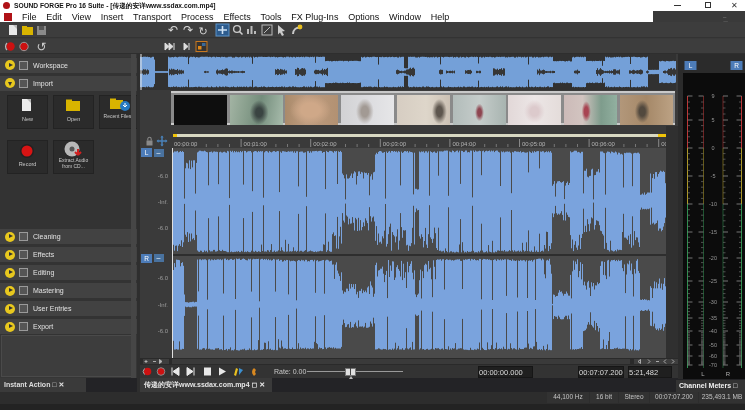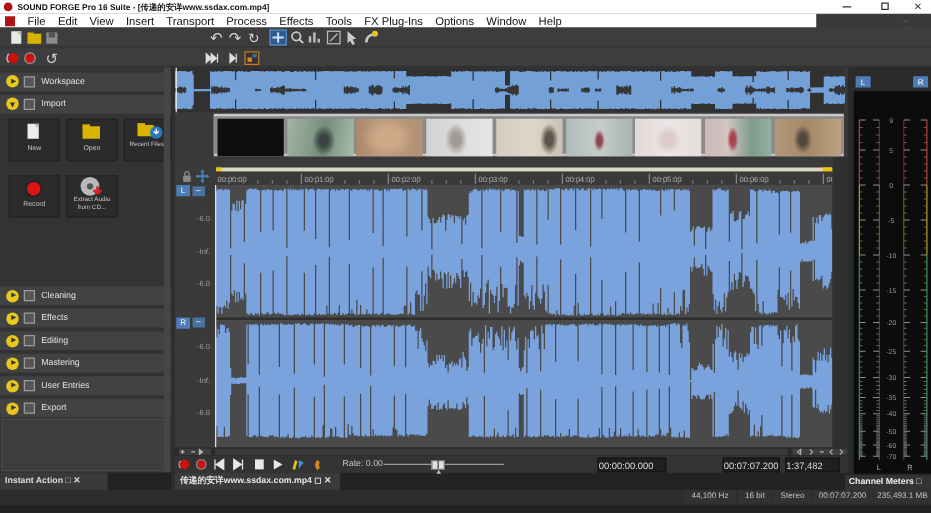--- a/index.html
+++ b/index.html
@@ -292,21 +292,21 @@
   <path d="M114 3a5 5 0 0 0 0 8l2-2a3 3 0 0 1 0-4z" fill="#d88820"></path>
  </svg>
  <div class="abs" style="left:134px;top:2.5px;font-size:7px;color:#c8c8c8">Rate: 0.00</div>
  <div class="abs" style="left:167px;top:6px;width:96px;height:1px;background:#999"></div>
  <div class="abs" style="left:205px;top:2.5px;width:11px;height:8px;background:#e0e0e0;border:1px solid #777"></div>
  <div class="abs" style="left:210px;top:3px;width:1px;height:7px;background:#444"></div>
  <div class="abs" style="left:209px;top:10.5px;width:0;height:0;border-left:2.5px solid transparent;border-right:2.5px solid transparent;border-bottom:3px solid #bbb"></div>
 </div>
 <div class="tbox" style="left:478px;width:55px">00:00:00.000</div>
 <div class="tbox" style="left:578px;width:46px">00:07:07.200</div>
-<div class="tbox" style="left:628px;width:44px">1:37,482</div>
+<div class="tbox" style="left:628px;width:44px">5:21,482</div>
 
 <div class="abs" style="left:681px;top:54px;width:64px;height:324px;background:#2b2b2b"></div>
 <svg class="abs" style="left:678px;top:54px" width="67" height="325" viewBox="0 0 67 325">
  <rect width="67" height="325" fill="#2b2b2b"></rect>
  <rect x="6.5" y="7" width="12" height="9" fill="#4d7cb8"></rect>
     <text x="12.5" y="14" font-size="6.5" fill="#fff" text-anchor="middle">L</text>
  <rect x="52.5" y="7" width="12" height="9" fill="#4d7cb8"></rect>
     <text x="58.5" y="14" font-size="6.5" fill="#fff" text-anchor="middle">R</text>
  <rect x="5" y="19" width="62" height="306" fill="#0c0c0c"></rect>
  <line x1="9.5" y1="42" x2="9.5" y2="94" stroke="#c03535" stroke-width="1" opacity="1.0"></line>

